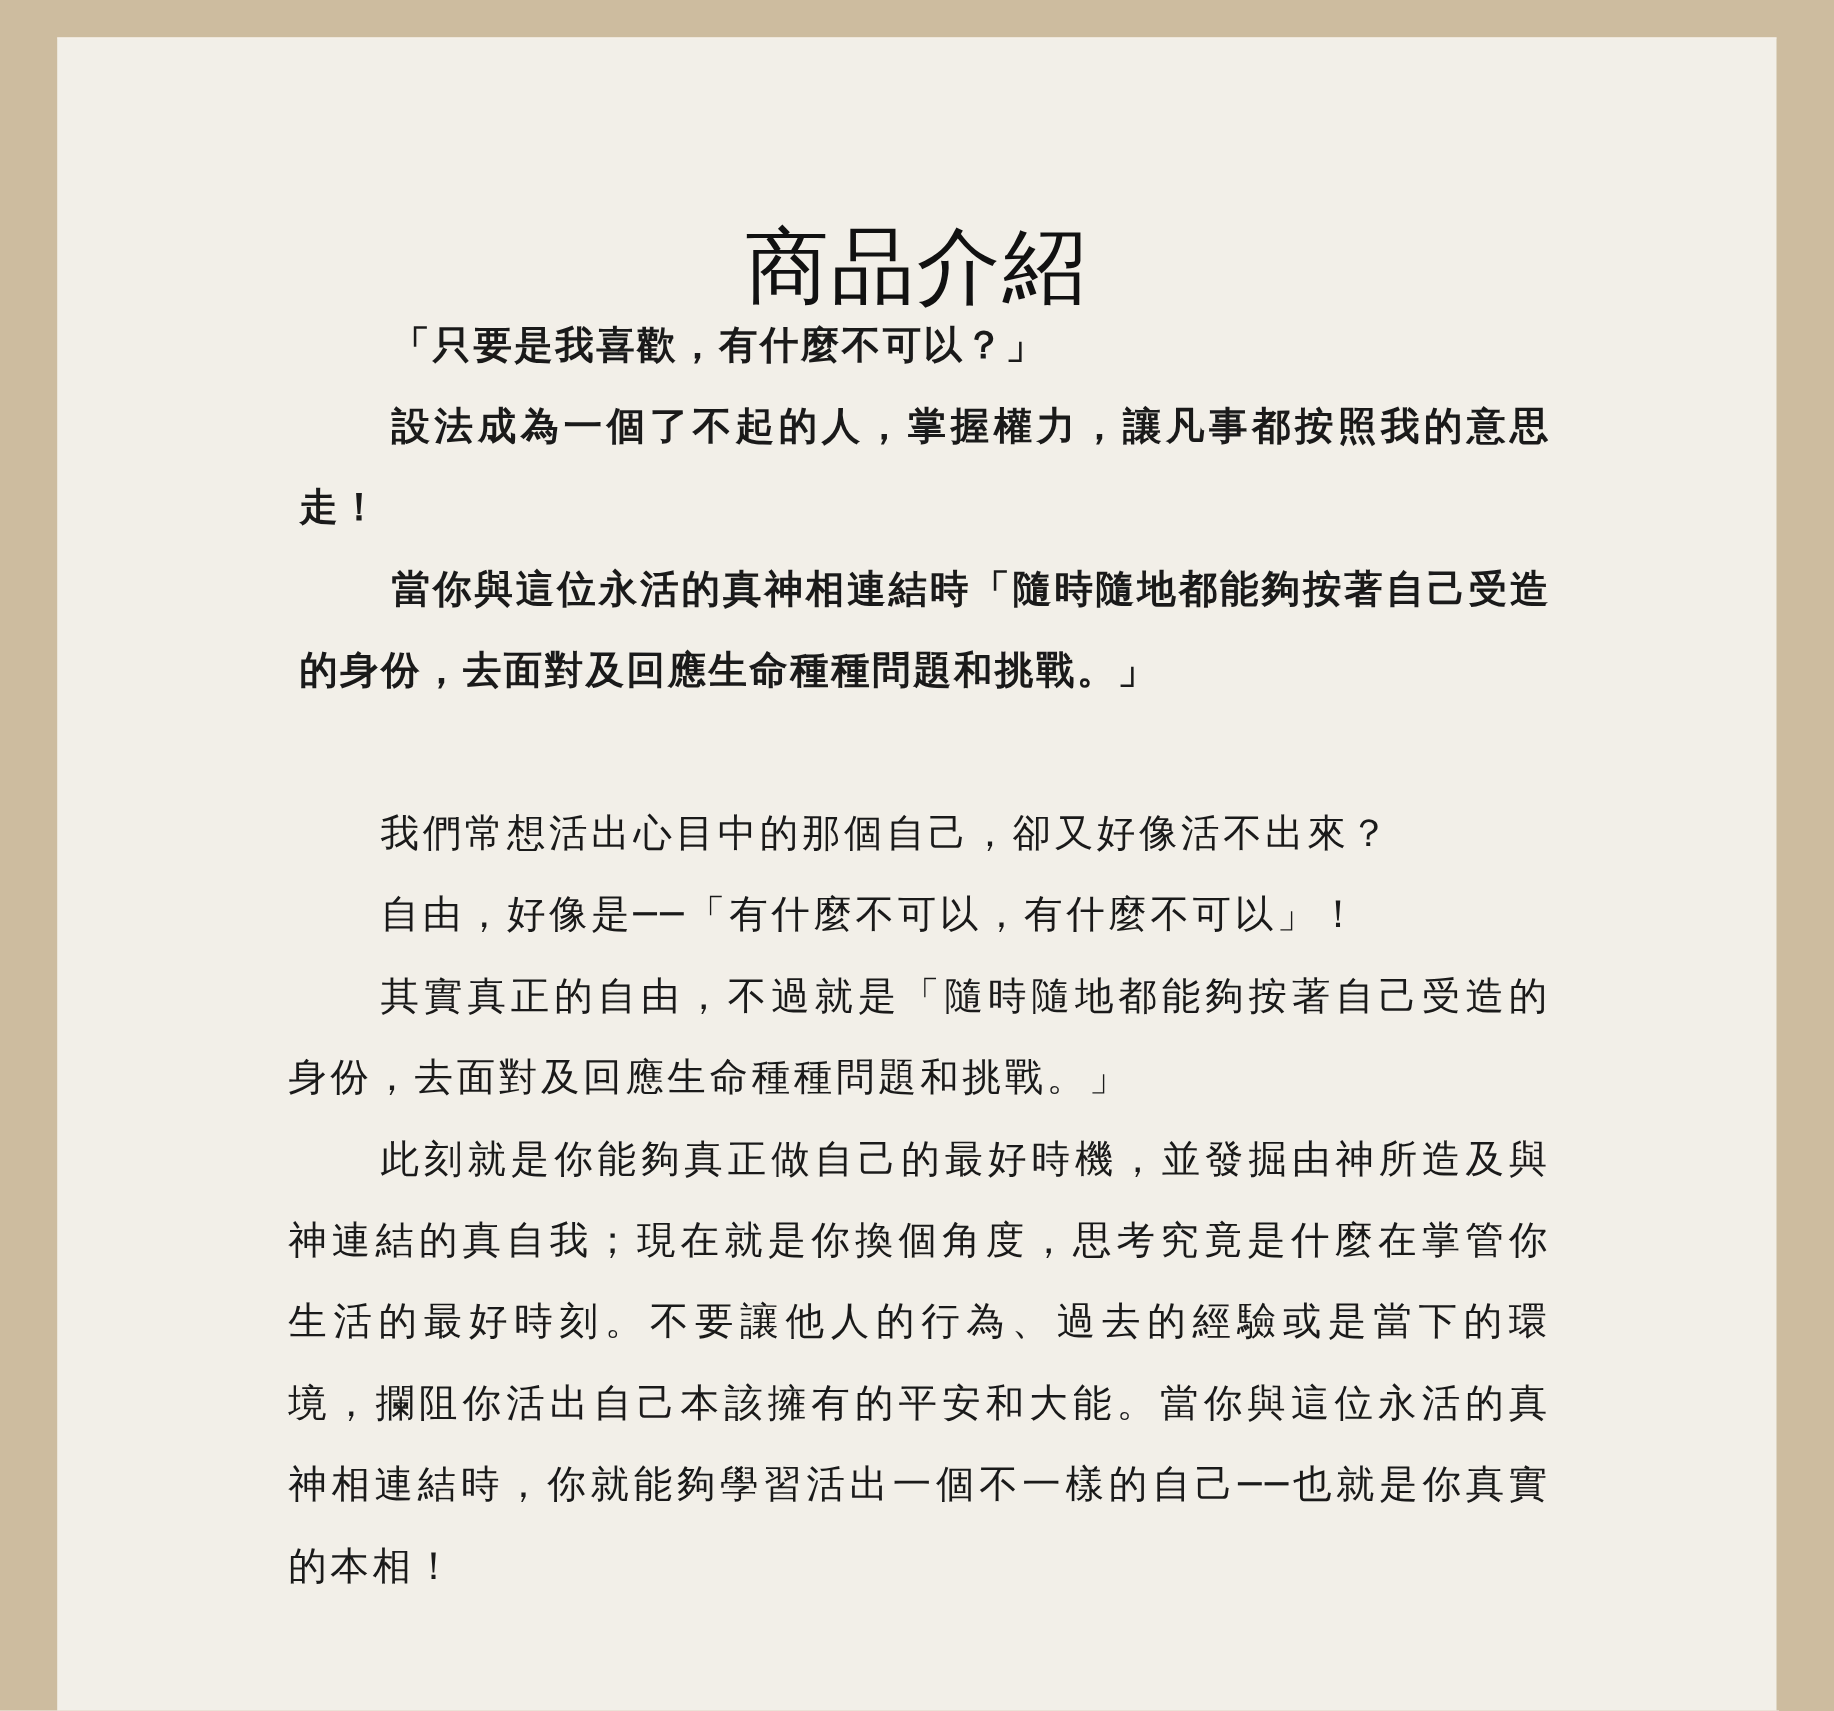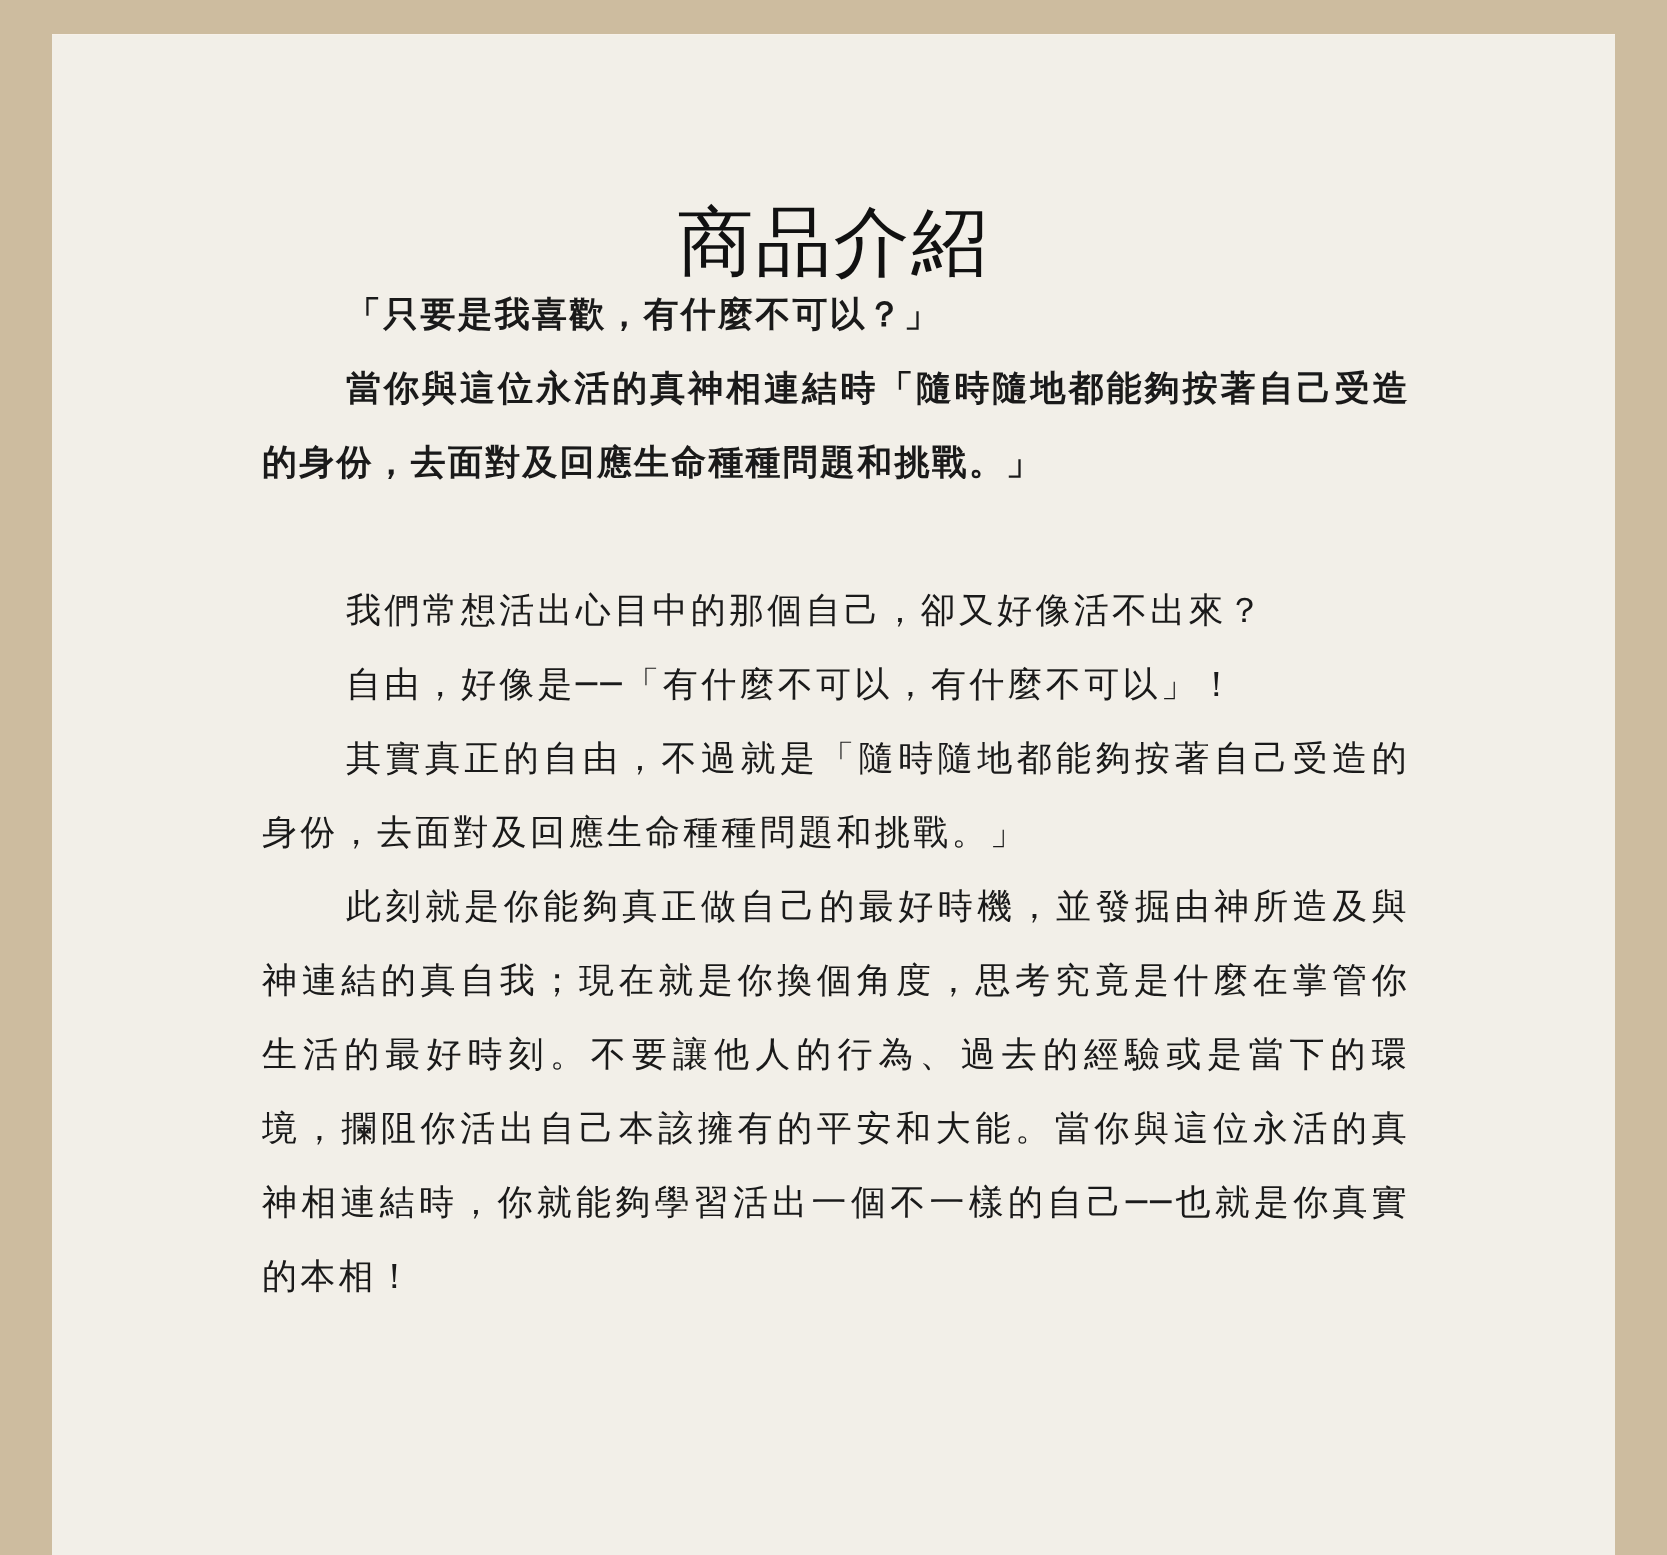--- a/index.html
+++ b/index.html
@@ -47,37 +47,39 @@
       font-size: 35px;
       line-height: 74px;
       text-indent: 84px;
       letter-spacing: 3px;
       text-align: justify;
       text-align-last: left;
     }
     .para.bold {
       font-weight: bold;
       letter-spacing: 2.2px;
+      margin-left: 10px;
     }
     .para.regular {
       letter-spacing: 3.3px;
     }
     .spacer {
       height: 74px;
     }
   </style>
 </head>
 <body>
 
 <div class="panel">
   <h1 class="title">商品介紹</h1>
 
   <div class="content">
     <div>
       <p class="para bold">「只要是我喜歡，有什麼不可以？」</p>
+      <p class="para bold">設法成為一個了不起的人，掌握權力，讓凡事都按照我的意思走！</p>
       <p class="para bold">當你與這位永活的真神相連結時「隨時隨地都能夠按著自己受造的身份，去面對及回應生命種種問題和挑戰。」</p>
     </div>
 
     <div class="spacer"></div>
 
     <div>
       <p class="para regular">我們常想活出心目中的那個自己，卻又好像活不出來？</p>
       <p class="para regular">自由，好像是──「有什麼不可以，有什麼不可以」！</p>
       <p class="para regular">其實真正的自由，不過就是「隨時隨地都能夠按著自己受造的身份，去面對及回應生命種種問題和挑戰。」</p>
       <p class="para regular">此刻就是你能夠真正做自己的最好時機，並發掘由神所造及與神連結的真自我；現在就是你換個角度，思考究竟是什麼在掌管你生活的最好時刻。不要讓他人的行為、過去的經驗或是當下的環境，攔阻你活出自己本該擁有的平安和大能。當你與這位永活的真神相連結時，你就能夠學習活出一個不一樣的自己──也就是你真實的本相！</p>

